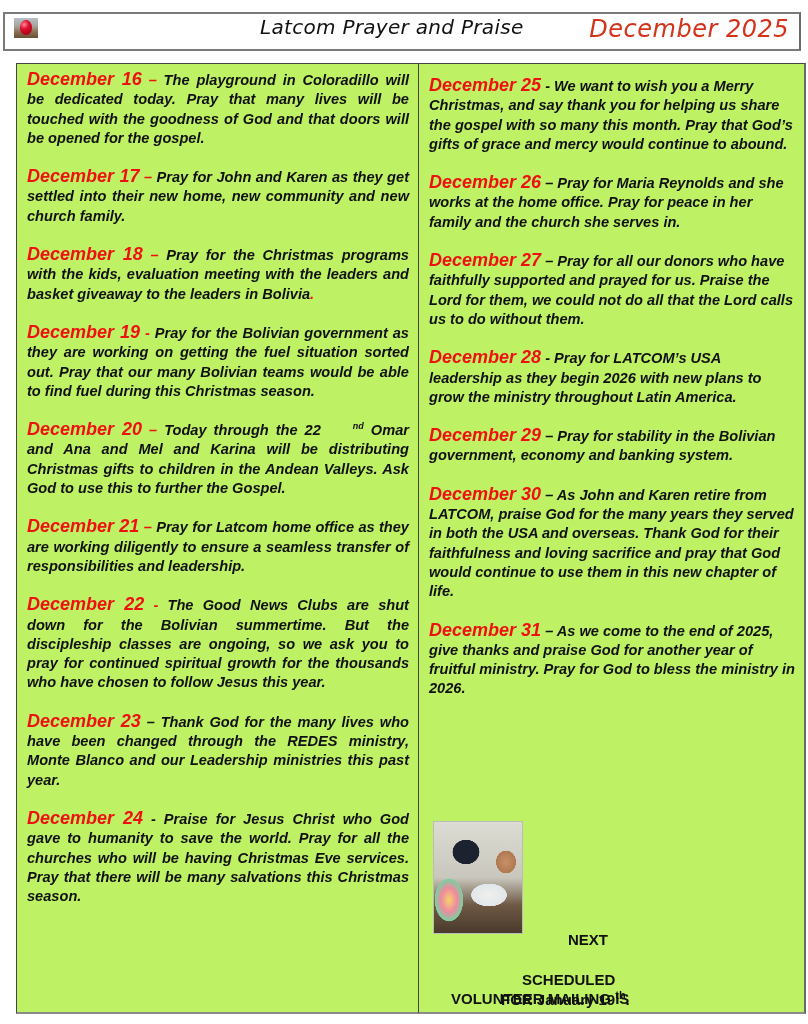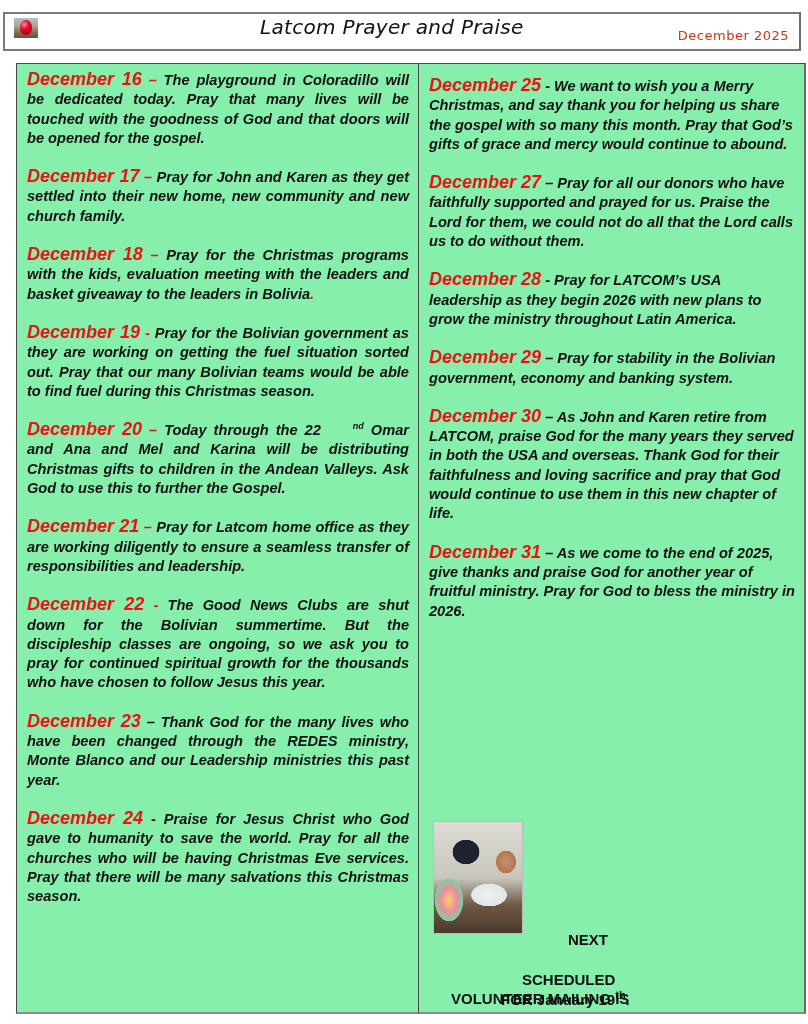--- a/index.html
+++ b/index.html
@@ -21,28 +21,28 @@
       position: absolute; left: 6px; top: 2px; width: 12px; height: 15px;
       border-radius: 50% 50% 48% 48%;
       background: radial-gradient(circle at 35% 30%, #ff8a9a 0%, #e0102c 35%, #a8001a 80%);
     }
     .header .title {
       position: absolute; left: 255px; top: 1px;
       font-family: "DejaVu Sans", sans-serif; font-size: 20px; color: #111;
       letter-spacing: 0.3px; font-style: italic;
     }
     .header .date {
-      position: absolute; right: 10px; top: 14px;
-      font-family: "DejaVu Sans", sans-serif; font-size: 13px; color: #d4331a;
-      letter-spacing: 0.5px; 
+      position: absolute; right: 10px; top: 1px;
+      font-family: "DejaVu Sans", sans-serif; font-size: 24px; color: #d4331a;
+      letter-spacing: 0.5px; font-style: italic;
     }
     .col {
       position: absolute; top: 63px; height: 951px; box-sizing: border-box;
       border: 1.5px solid #444; border-bottom: 2px solid #8a8a8a; border-right: 2px solid #6a6a6a;
-      background: #86efac;
+      background: #bef264;
     }
     .col.left { left: 16px; width: 405px; padding: 6px 10px 0 10px; }
     .col.right { left: 418px; width: 388px; padding: 12px 8px 0 10px; }
     .entry {
       font-style: italic; font-weight: bold; color: #111;
       font-size: 14.6px; line-height: 19.3px; margin: 0 0 19px 0;
     }
     .col.left .entry { text-align: justify; }
     .col.right .entry { font-size: 14.6px; line-height: 19.3px; margin-bottom: 19px; }
     .entry .dlabel {
@@ -90,20 +90,21 @@
   <p class="entry"><span class="dlabel">December 19</span><span class="sep"> - </span><span>Pray for the Bolivian government as they are working on getting the fuel situation sorted out. Pray that our many Bolivian teams would be able to find fuel during this Christmas season.</span></p>
   <p class="entry"><span class="dlabel">December 20</span><span class="sep"> – </span><span>Today through the 22</span><sup>nd</sup><span> Omar and Ana and Mel and Karina will be distributing Christmas gifts to children in the Andean Valleys. Ask God to use this to further the Gospel.</span></p>
   <p class="entry"><span class="dlabel">December 21</span><span class="sep"> – </span><span>Pray for Latcom home office as they are working diligently to ensure a seamless transfer of responsibilities and leadership.</span></p>
   <p class="entry"><span class="dlabel">December 22</span><span class="sep"> - </span><span>The Good News Clubs are shut down for the Bolivian summertime. But the discipleship classes are ongoing, so we ask you to pray for continued spiritual growth for the thousands who have chosen to follow Jesus this year.</span></p>
   <p class="entry"><span class="dlabel">December 23</span><span> – </span><span>Thank God for the many lives who have been changed through the REDES ministry, Monte Blanco and our Leadership ministries this past year.</span></p>
   <p class="entry"><span class="dlabel">December 24</span><span> - </span><span>Praise for Jesus Christ who God gave to humanity to save the world. Pray for all the churches who will be having Christmas Eve services. Pray that there will be many salvations this Christmas season.</span></p>
 </div>
 
 <div class="col right">
   <p class="entry"><span class="dlabel">December 25</span><span> - </span><span>We want to wish you a Merry Christmas, and say thank you for helping us share the gospel with so many this month. Pray that God’s gifts of grace and mercy would continue to abound.</span></p>
+  <p class="entry"><span class="dlabel">December 26</span><span> – </span><span>Pray for Maria Reynolds and she works at the home office. Pray for peace in her family and the church she serves in.</span></p>
   <p class="entry"><span class="dlabel">December 27</span><span> – </span><span>Pray for all our donors who have faithfully supported and prayed for us. Praise the Lord for them, we could not do all that the Lord calls us to do without them.</span></p>
   <p class="entry"><span class="dlabel">December 28</span><span> - </span><span>Pray for LATCOM’s USA leadership as they begin 2026 with new plans to grow the ministry throughout Latin America.</span></p>
   <p class="entry"><span class="dlabel">December 29</span><span> – </span><span>Pray for stability in the Bolivian government, economy and banking system.</span></p>
   <p class="entry"><span class="dlabel">December 30</span><span> – </span><span>As John and Karen retire from LATCOM, praise God for the many years they served in both the USA and overseas. Thank God for their faithfulness and loving sacrifice and pray that God would continue to use them in this new chapter of life.</span></p>
   <p class="entry" style="margin-bottom:4px"><span class="dlabel">December 31</span><span> – </span><span>As we come to the end of 2025, give thanks and praise God for another year of fruitful ministry.  Pray for God to bless the ministry in 2026.</span></p>
 
   <div class="photo"></div>
 
   <div class="notice">
     <div class="l1">NEXT</div>

